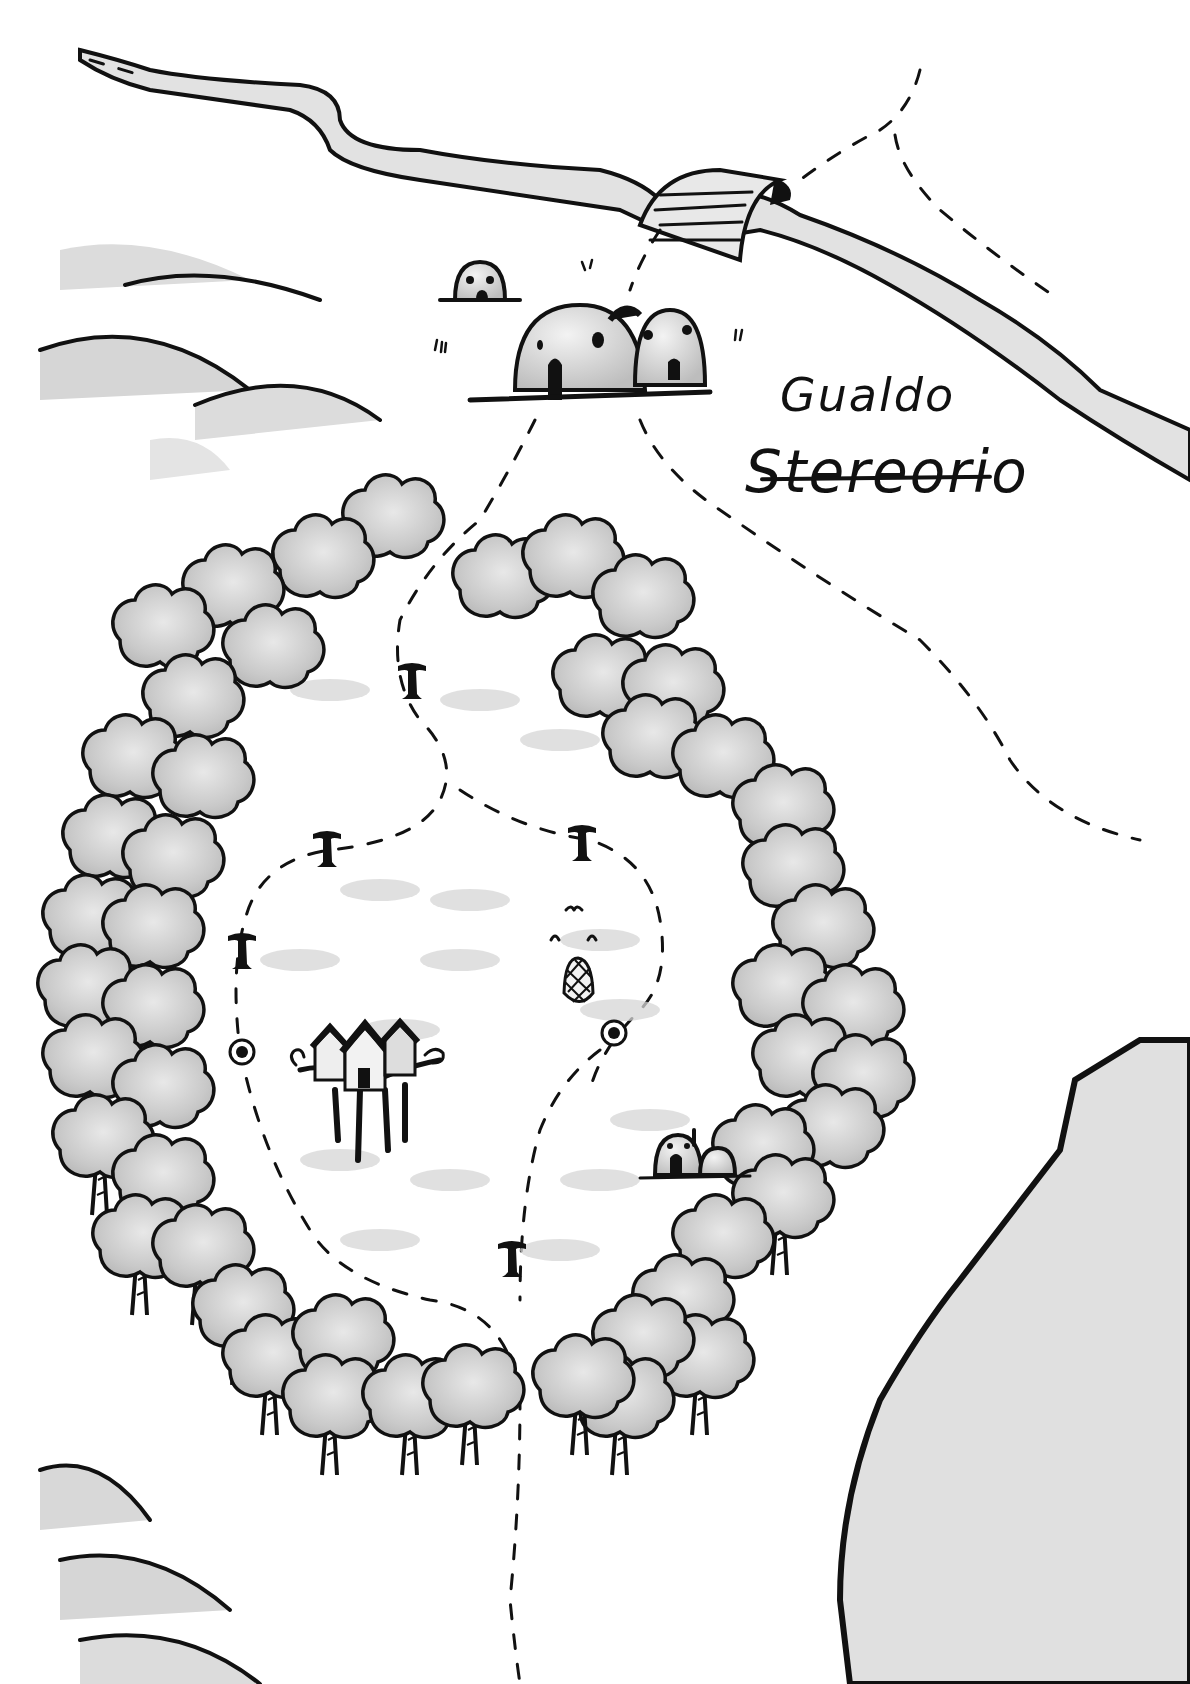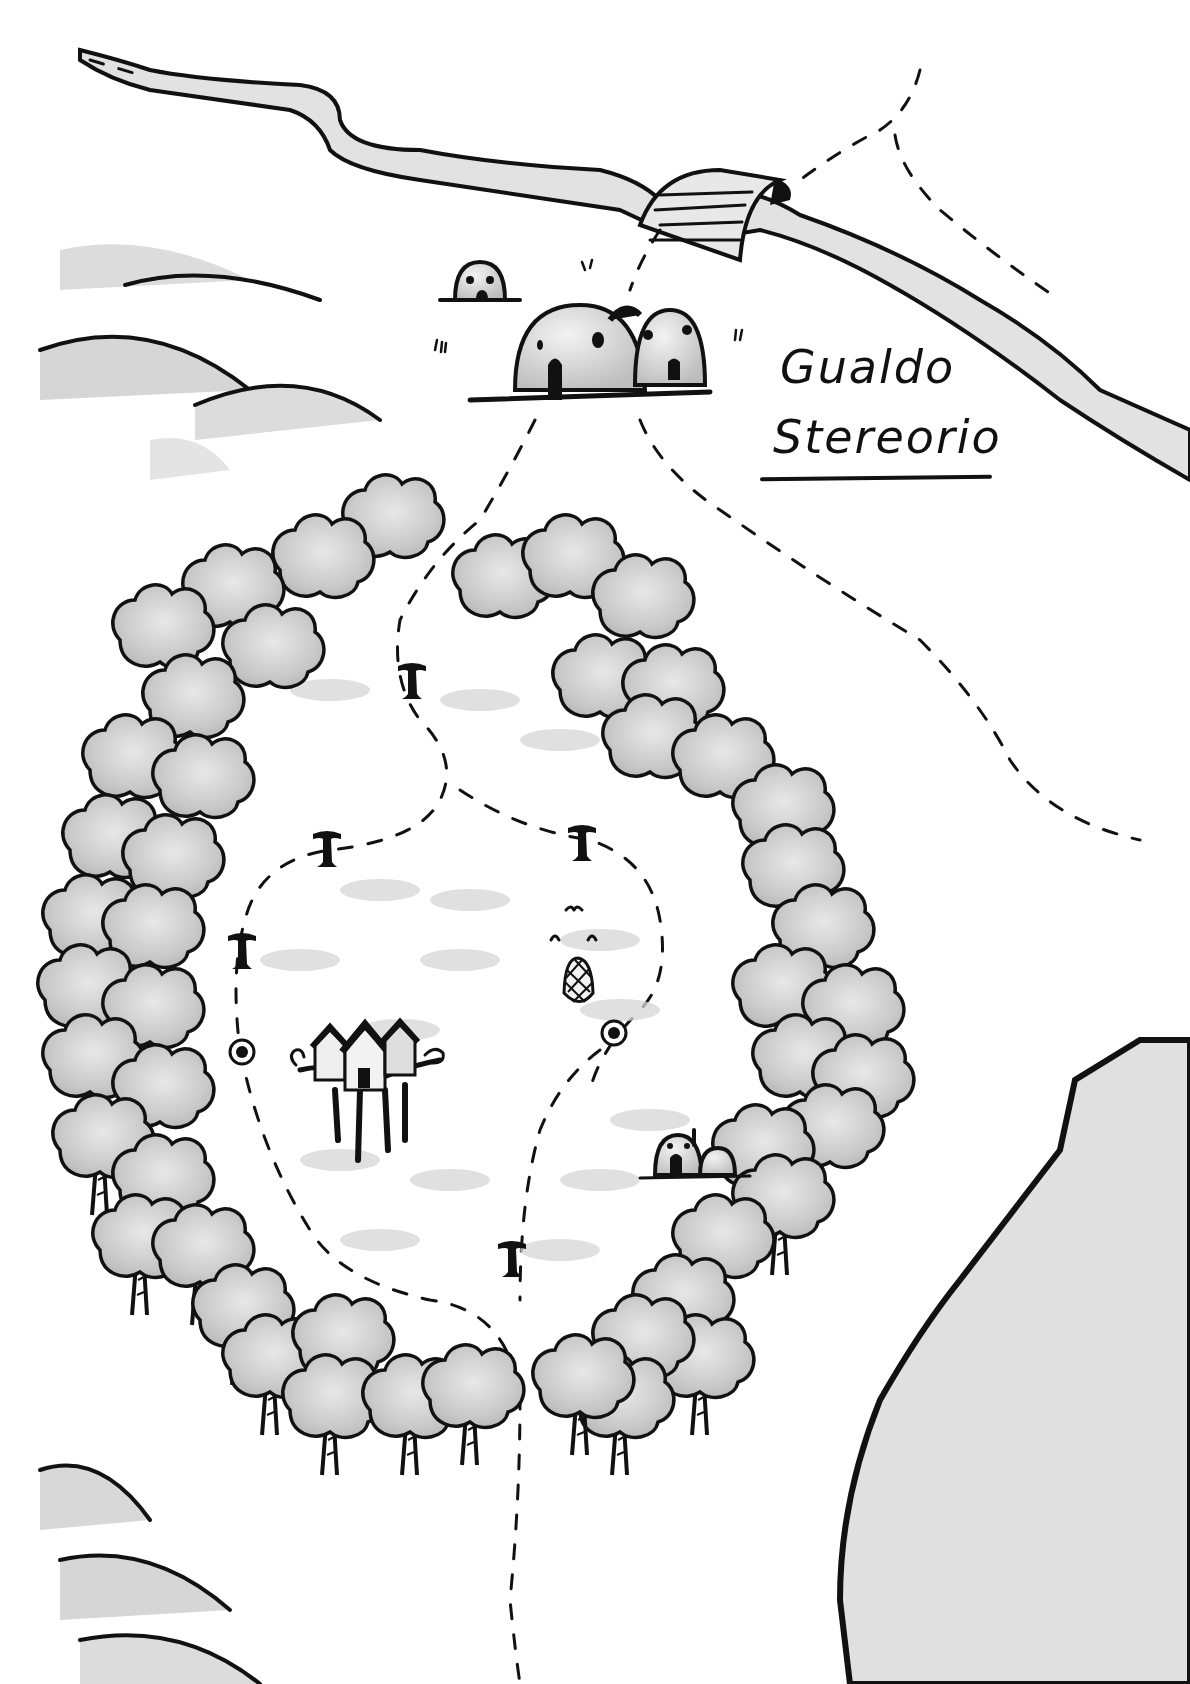--- a/index.html
+++ b/index.html
@@ -4,23 +4,24 @@
 <style>
   html, body { margin: 0; padding: 0; background: #ffffff; }
   body { width: 1190px; height: 1684px; overflow: hidden; position: relative; }
   svg { position: absolute; left: 0; top: 0; }
   .label {
     position: absolute;
     font-family: "DejaVu Sans", sans-serif;
     font-style: italic;
     color: #111;
     letter-spacing: 2px;
+    margin-top: 28px;
   }
   #label-line1 { left: 780px; top: 340px; font-size: 46px; }
-  #label-line2 { left: 773px; top: 410px; font-size: 46px; }
+  #label-line2 { left: 745px; top: 410px; font-size: 58px; }
   #label-underline { position:absolute; left:760px; top:476px; width:232px; height:4px; background:#111; border-radius:2px; transform: rotate(-0.6deg); }
   .ink { stroke:#111; fill:none; stroke-linecap:round; stroke-linejoin:round; }
   .dash { stroke:#111; fill:none; stroke-width:3; stroke-dasharray:14 16; stroke-linecap:round; }
 </style>
 </head>
 <body>
 
 <svg width="1190" height="1684" viewBox="0 0 1190 1684">
   <defs>
     <radialGradient id="treeWash" cx="50%" cy="45%" r="60%">

